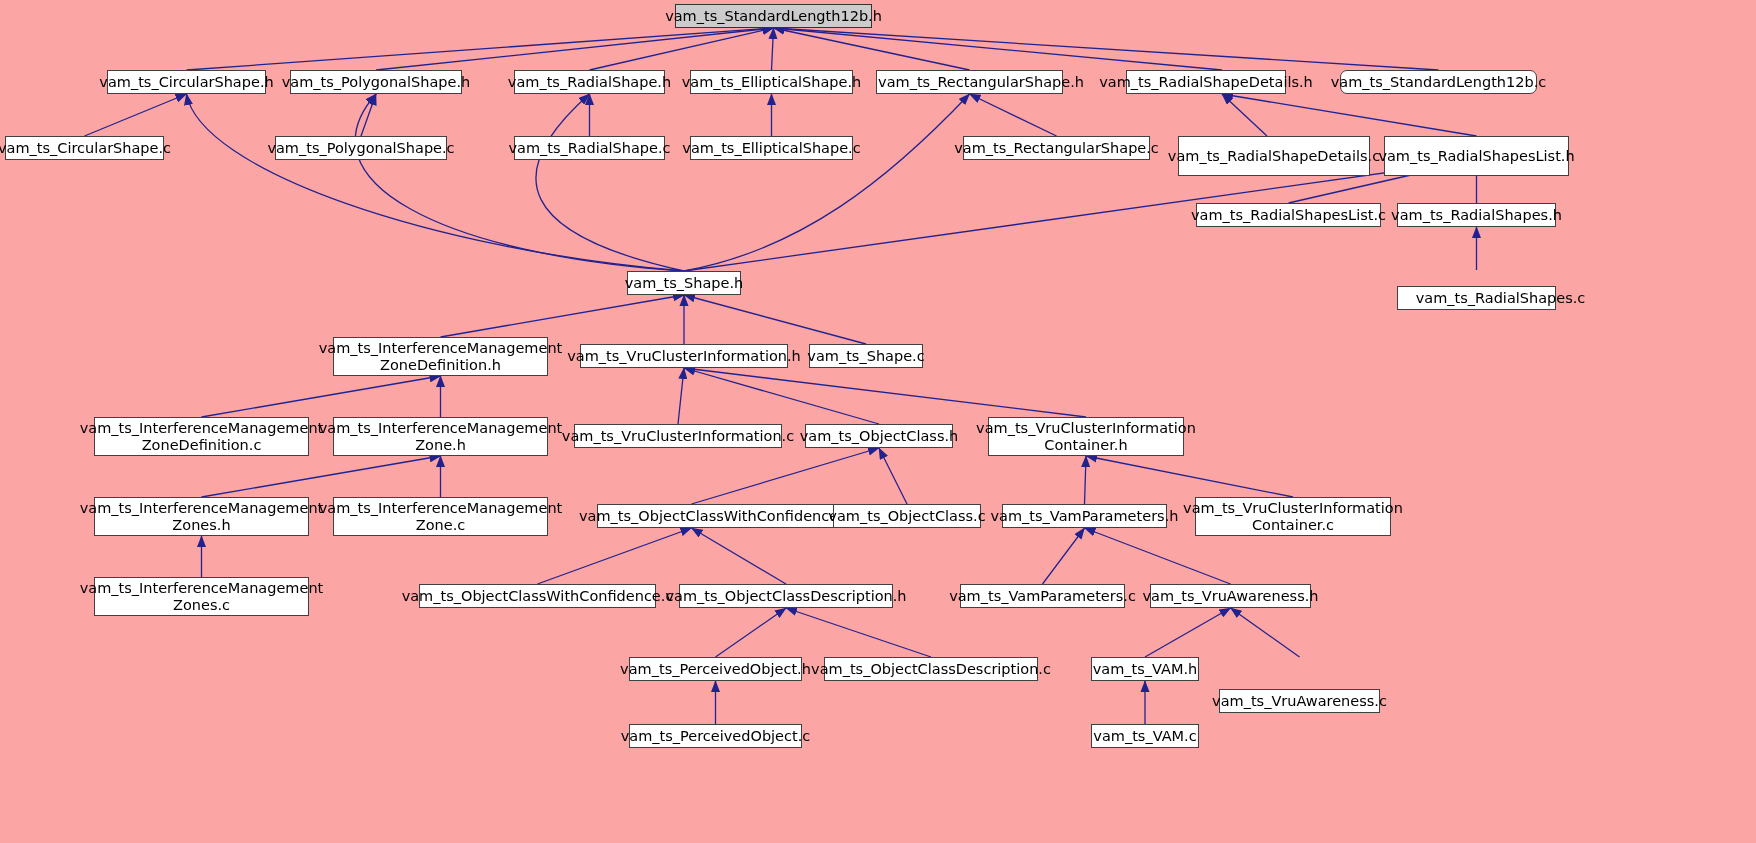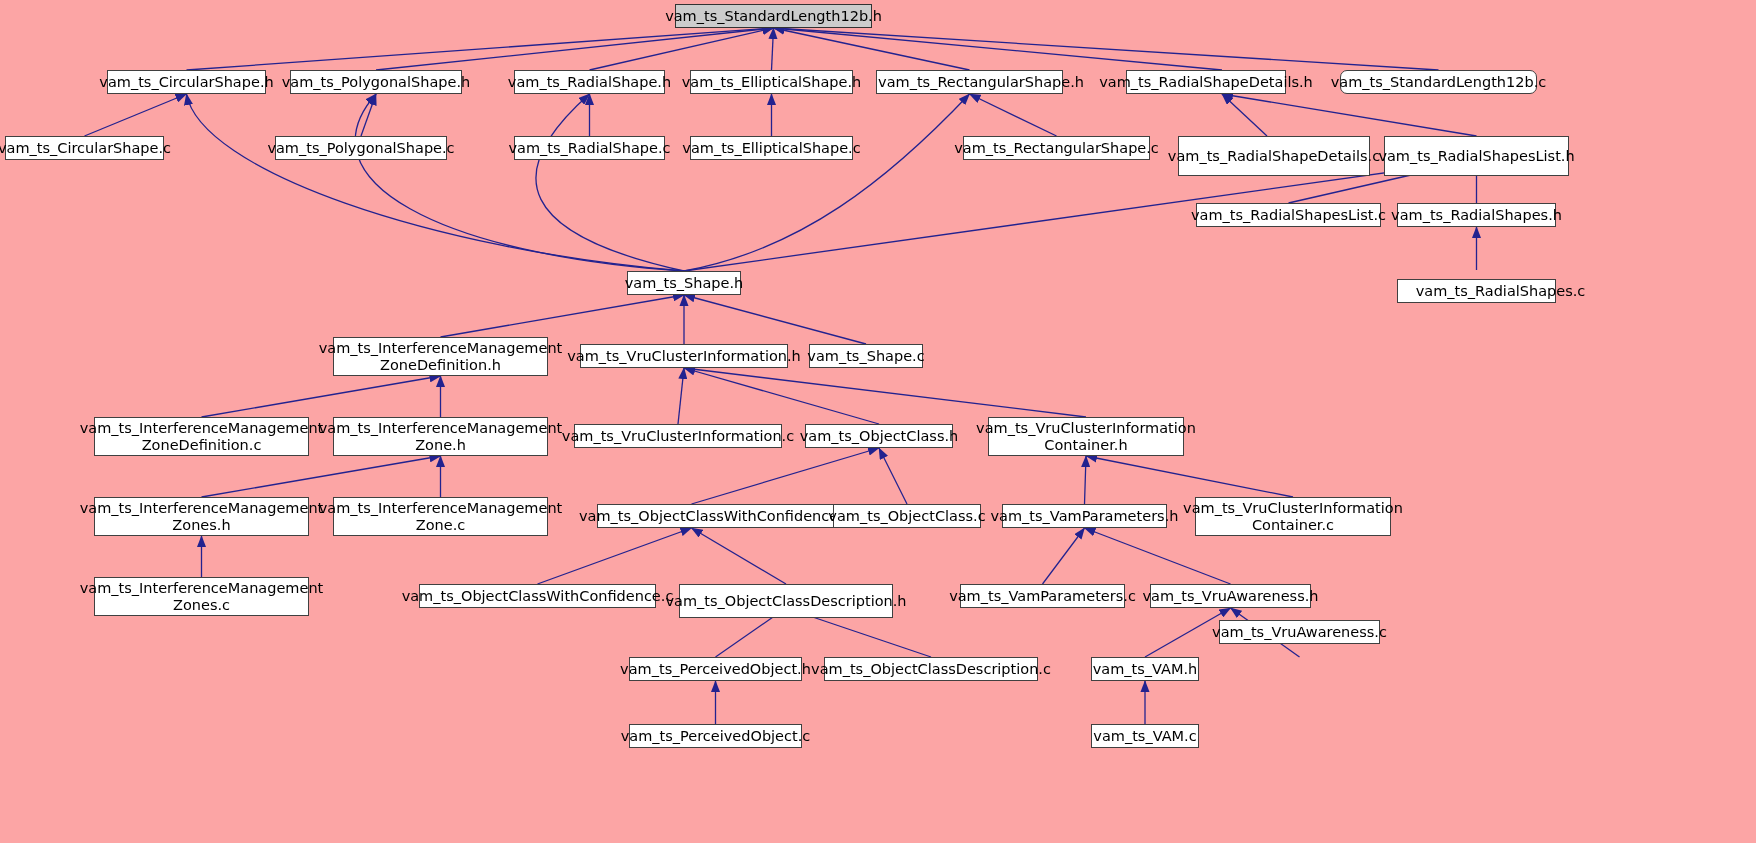--- a/index.html
+++ b/index.html
@@ -112,21 +112,21 @@
     <div class="node" style="left: 1340px; top: 70px; width: 197px; height: 24px; border-radius: 7px;">vam_ts_StandardLength12b.c</div>
     <div class="node" style="left: 5px; top: 136px; width: 159px; height: 24px;">vam_ts_CircularShape.c</div>
     <div class="node" style="left: 275px; top: 136px; width: 172px; height: 24px;">vam_ts_PolygonalShape.c</div>
     <div class="node" style="left: 514px; top: 136px; width: 151px; height: 24px;">vam_ts_RadialShape.c</div>
     <div class="node" style="left: 690px; top: 136px; width: 163px; height: 24px;">vam_ts_EllipticalShape.c</div>
     <div class="node" style="left: 963px; top: 136px; width: 187px; height: 24px;">vam_ts_RectangularShape.c</div>
     <div class="node" style="left: 1166px; top: 136px; width: 192px; height: 40px; margin-left: 12px;">vam_ts_RadialShapeDetails.c</div>
     <div class="node" style="left: 1384px; top: 136px; width: 185px; height: 40px;">vam_ts_RadialShapesList.h</div>
     <div class="node" style="left: 1196px; top: 203px; width: 185px; height: 24px;">vam_ts_RadialShapesList.c</div>
     <div class="node" style="left: 1397px; top: 203px; width: 159px; height: 24px;">vam_ts_RadialShapes.h</div>
-    <div class="node" style="left: 1397px; top: 279px; width: 159px; height: 24px; padding-left: 48px;">vam_ts_RadialShapes.c</div>
+    <div class="node" style="left: 1397px; top: 286px; width: 159px; height: 24px; padding-left: 48px;">vam_ts_RadialShapes.c</div>
     <div class="node" style="left: 627px; top: 271px; width: 114px; height: 24px;">vam_ts_Shape.h</div>
     <div class="node" style="left: 333px; top: 337px; width: 215px; height: 39px;">vam_ts_InterferenceManagement
 ZoneDefinition.h</div>
     <div class="node" style="left: 580px; top: 344px; width: 208px; height: 24px;">vam_ts_VruClusterInformation.h</div>
     <div class="node" style="left: 809px; top: 344px; width: 114px; height: 24px;">vam_ts_Shape.c</div>
     <div class="node" style="left: 94px; top: 417px; width: 215px; height: 39px;">vam_ts_InterferenceManagement
 ZoneDefinition.c</div>
     <div class="node" style="left: 333px; top: 417px; width: 215px; height: 39px;">vam_ts_InterferenceManagement
 Zone.h</div>
     <div class="node" style="left: 574px; top: 424px; width: 208px; height: 24px;">vam_ts_VruClusterInformation.c</div>
@@ -138,22 +138,22 @@
     <div class="node" style="left: 333px; top: 497px; width: 215px; height: 39px;">vam_ts_InterferenceManagement
 Zone.c</div>
     <div class="node" style="left: 573px; top: 504px; width: 237px; height: 24px; margin-left: 24px;">vam_ts_ObjectClassWithConfidence.h</div>
     <div class="node" style="left: 833px; top: 504px; width: 148px; height: 24px;">vam_ts_ObjectClass.c</div>
     <div class="node" style="left: 1002px; top: 504px; width: 165px; height: 24px;">vam_ts_VamParameters.h</div>
     <div class="node" style="left: 1195px; top: 497px; width: 196px; height: 39px;">vam_ts_VruClusterInformation
 Container.c</div>
     <div class="node" style="left: 94px; top: 577px; width: 215px; height: 39px;">vam_ts_InterferenceManagement
 Zones.c</div>
     <div class="node" style="left: 419px; top: 584px; width: 237px; height: 24px;">vam_ts_ObjectClassWithConfidence.c</div>
-    <div class="node" style="left: 679px; top: 584px; width: 214px; height: 34px;">vam_ts_ObjectClassDescription.h</div>
+    <div class="node" style="left: 679px; top: 584px; width: 214px; height: 24px;">vam_ts_ObjectClassDescription.h</div>
     <div class="node" style="left: 960px; top: 584px; width: 165px; height: 24px;">vam_ts_VamParameters.c</div>
     <div class="node" style="left: 1150px; top: 584px; width: 161px; height: 24px;">vam_ts_VruAwareness.h</div>
     <div class="node" style="left: 629px; top: 657px; width: 173px; height: 24px;">vam_ts_PerceivedObject.h</div>
     <div class="node" style="left: 824px; top: 657px; width: 214px; height: 24px;">vam_ts_ObjectClassDescription.c</div>
     <div class="node" style="left: 1091px; top: 657px; width: 108px; height: 24px;">vam_ts_VAM.h</div>
-    <div class="node" style="left: 1219px; top: 620px; width: 161px; height: 24px;">vam_ts_VruAwareness.c</div>
+    <div class="node" style="left: 1219px; top: 689px; width: 161px; height: 24px;">vam_ts_VruAwareness.c</div>
     <div class="node" style="left: 629px; top: 724px; width: 173px; height: 24px;">vam_ts_PerceivedObject.c</div>
     <div class="node" style="left: 1091px; top: 724px; width: 108px; height: 24px;">vam_ts_VAM.c</div>
   </div>
 
 </body></html>

